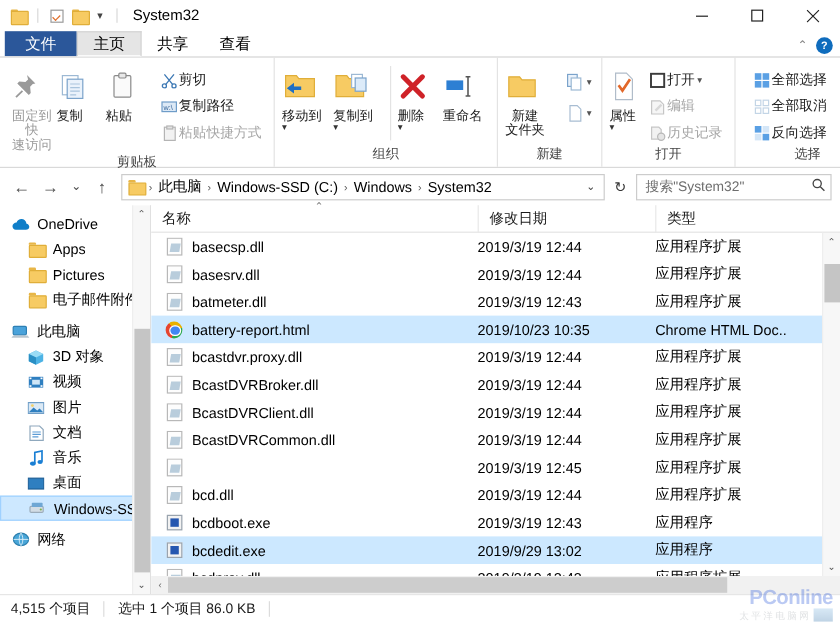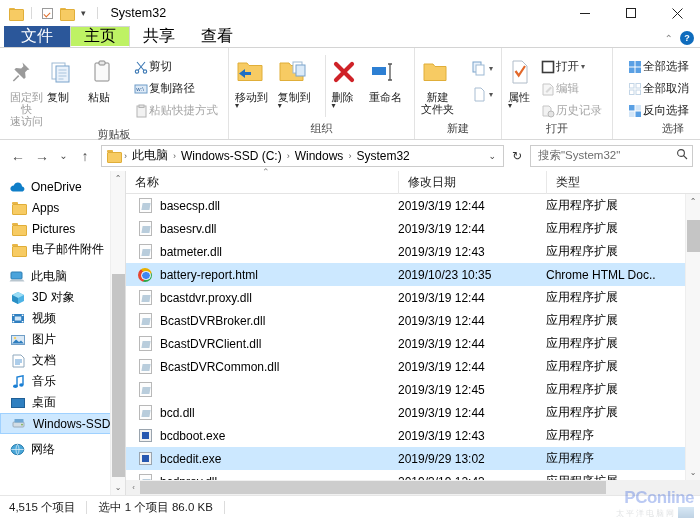--- a/index.html
+++ b/index.html
@@ -25,23 +25,23 @@
   .chk:after{content:"";position:absolute;left:1px;top:3px;width:5px;height:3px;border-left:1.6px solid #e06f2c;border-bottom:1.6px solid #e06f2c;transform:rotate(-45deg);}
   .qat-caret { font-size:9px; color:#444; padding:0 3px; }
   .title-text { margin-left:9px; font-size:12.5px; color:#000; }
   .win-controls { position:absolute; right:0; top:0; display:flex; }
   .wc { width:46px; height:26px; display:flex; align-items:center; justify-content:center; color:#222; font-size:12px; }
   .wc .min { width:10px;height:1px;background:#222; }
   .wc .max { width:10px;height:10px;border:1px solid #222; }
 
   
   .tabs { height:21px; display:flex; align-items:flex-end; background:#fff; padding-left:4px; position:relative; }
-  .tab { height:21px; padding:0 13px; display:flex; align-items:center; font-size:16px; color:#000; }
+  .tab { height:21px; padding:0 13px; display:flex; align-items:center; font-size:13px; color:#000; }
   .tab.file { background:#2b579a; color:#fff; padding:0 17px; }
-  .tab.active { background:#bef264; border:1px solid #d4d4d4; border-bottom:1px solid #fff; position:relative; z-index:3; }
+  .tab.active { background:#e5e5e5; border:1px solid #d4d4d4; border-bottom:1px solid #fff; position:relative; z-index:3; }
   .helprow { position:absolute; right:6px; bottom:2px; display:flex; align-items:center; gap:7px; }
   .chev-up { font-size:10px; color:#888; }
   .help-badge { width:14px;height:14px;border-radius:50%;background:#0f6cbd;color:#fff;font-size:9px;display:flex;align-items:center;justify-content:center;font-weight:bold; }
 
   
   .ribbon { height:93px; background:#fff; border-top:1px solid #d4d4d4; border-bottom:1px solid #d9d9d9; display:flex; position:relative; }
   .rgroup { display:flex; flex-direction:column; justify-content:space-between; position:relative; padding-top:5px; }
   .rgroup + .rgroup { border-left:1px solid #e3e3e3; }
   .rgroup-items { display:flex; align-items:flex-start; padding:0 6px; flex:1; }
   .rgroup-label { text-align:center; font-size:11px; color:#444; padding-bottom:3px; }
@@ -71,21 +71,21 @@
   .refresh { width:22px;height:22px;display:flex;align-items:center;justify-content:center;color:#333;font-size:12px; }
   .searchbox { width:163px; height:22px; border:1px solid #cccccc; background:#fff; display:flex; align-items:center; padding:0 4px 0 7px; }
   .searchbox .ph { flex:1; font-size:11.5px; color:#6d6d6d; }
   .mag { color:#444; font-size:12px; }
 
   
   .body { flex:1; display:flex; min-height:0; }
   .navpane { width:126px; background:#fff; border-right:1px solid #e0e0e0; position:relative; overflow:hidden; }
   .navlist { padding-top:5px; }
   .navitem { height:21px; display:flex; align-items:center; gap:6px; padding-left:9px; font-size:12px; color:#000; white-space:nowrap; }
-  .navitem.indent { padding-left:10px; }
+  .navitem.indent { padding-left:22px; }
   .navitem.sel { background:#cde8ff; border:1px solid #9fd1ff; height:21px; }
   .navitem .txt { overflow:hidden; }
   .nico { width:16px;height:16px;display:flex;align-items:center;justify-content:center;flex:none; }
 
   .navscroll { position:absolute; right:0; top:0; width:15px; height:100%; background:#f7f7f7; border-left:1px solid #eee; }
   .sb-arrow { height:15px; display:flex; align-items:center; justify-content:center; font-size:8px; color:#606060; }
   .navthumb { position:absolute; left:1px; width:13px; background:#c5c5c5; }
 
   
   .listpane { flex:1; display:flex; flex-direction:column; min-width:0; position:relative; background:#fff; }

